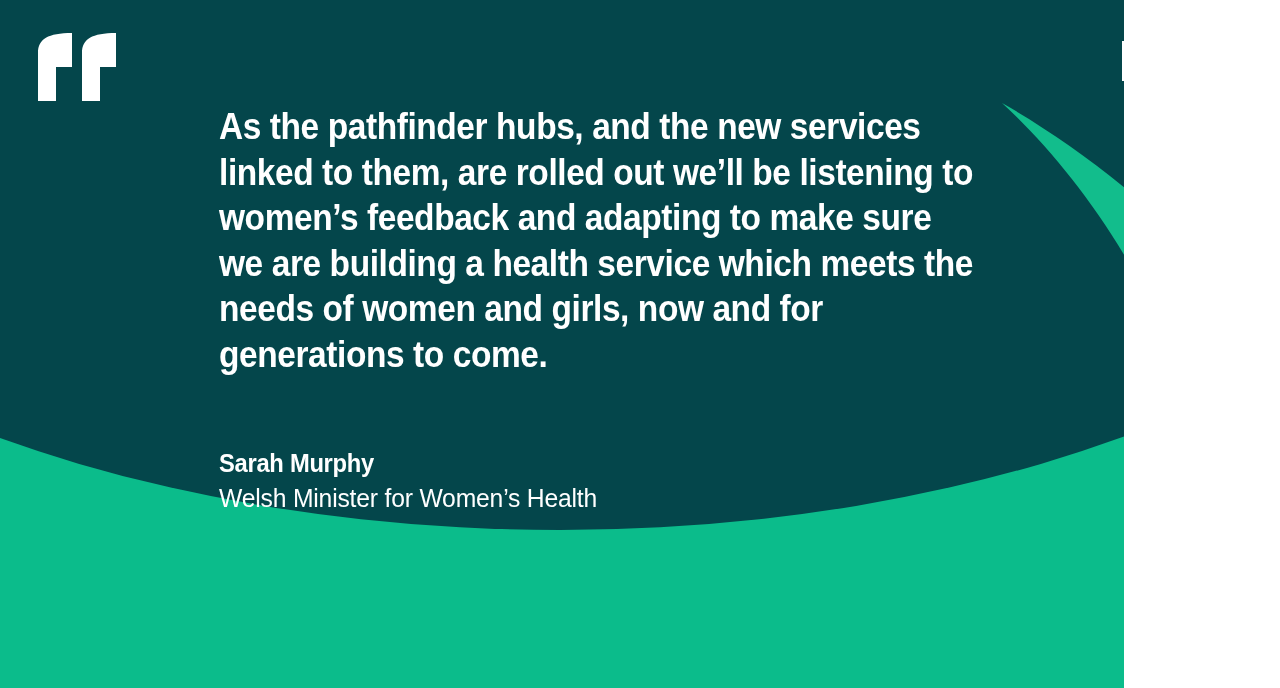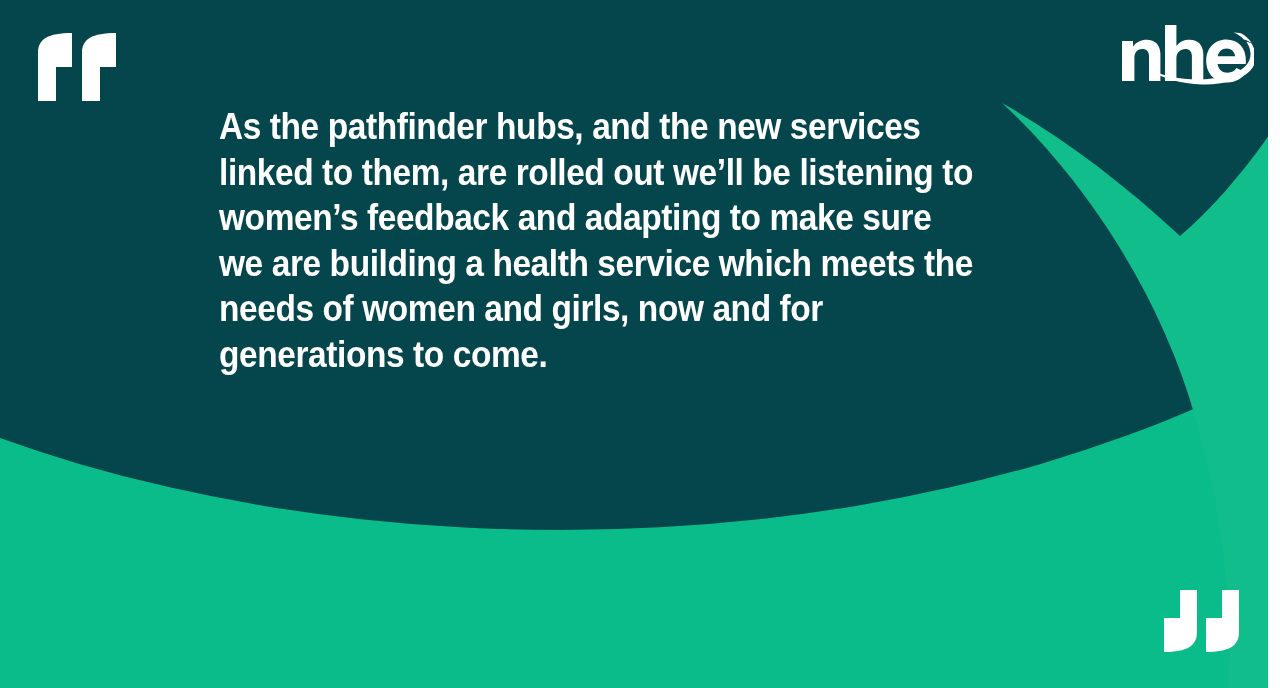--- a/index.html
+++ b/index.html
@@ -2,21 +2,21 @@
 <html><head>
 <meta charset="utf-8">
 <style>
   html, body {
     margin: 0;
     padding: 0;
     background: #ffffff;
   }
   #quote-card {
     position: relative;
-    width: 1268px;
+    width: 1124px;
     height: 688px;
     overflow: hidden;
     background: #701a75;
     font-family: "Liberation Sans", sans-serif;
     -webkit-font-smoothing: antialiased;
   }
   #bg-layer {
     position: absolute;
     inset: 0;
     width: 1280px;
@@ -154,20 +154,24 @@
                  c7.3 -5.9 9.2 -14.3 5.1 -22.9 c-0.6 -1.2 -1.3 -2.4 -2 -3.5 c1.9 0.3 3.8 0.9 5.2 1.8 Z"></path>
         <path d="M126.9 8.2 c4.4 2.2 8.2 5.6 10.7 9.7 c-2.2 -1.6 -4.9 -2.8 -7.8 -3.5
                  c-2.6 -3.1 -6.1 -5.5 -10.2 -7 c2.5 0 5 0.3 7.3 0.8 Z"></path>
       </g>
     </svg>
 
     <div id="quote-block">
       <p id="quote-text">As the pathfinder hubs, and the new services linked to them, are rolled out we’ll be listening to women’s feedback and adapting to make sure we are building a health service which meets the needs of women and girls, now and for generations to come.</p>
     </div>
 
+    <div id="attribution">
+      <p id="author-name">Sarah Murphy</p>
+      <p id="author-role">Welsh Minister for Women’s Health</p>
+    </div>
 
     <svg id="close-quote" viewBox="0 0 75 62" aria-hidden="true">
       <path d="M33 42 C33 56, 23 62, 0 62 L0 28 L16 28 L16 0 L33 0 Z" fill="#ffffff"></path>
       <path d="M75 42 C75 56, 65 62, 42 62 L42 28 L58 28 L58 0 L75 0 Z" fill="#ffffff"></path>
     </svg>
 
   </div>
 </div>
 
 </body></html>

